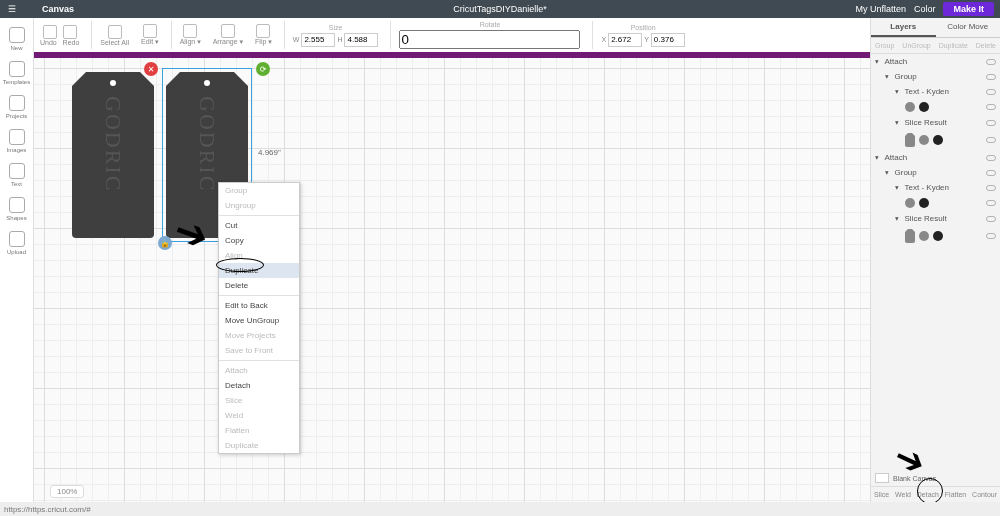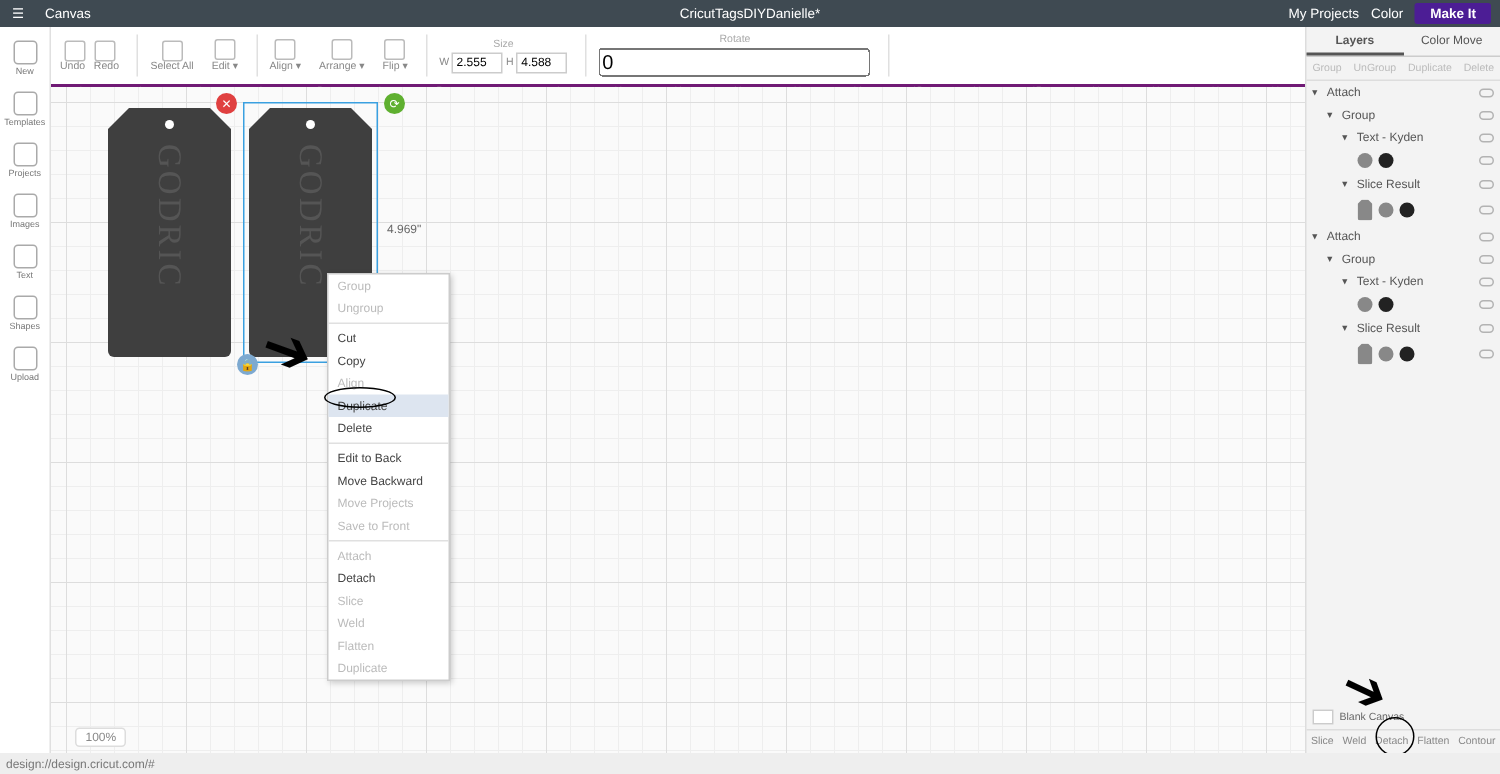--- a/index.html
+++ b/index.html
@@ -1,25 +1,25 @@
 <!DOCTYPE html>
 <html><head>
 <meta charset="utf-8">
 <style>
 * { box-sizing: border-box; margin: 0; padding: 0; font-family: Arial, sans-serif; }
 body { width: 1000px; height: 516px; overflow: hidden; background: #f5f5f5; position: relative; }
 
 .topbar { height: 18px; background: #3f4a52; color: #fff; display: flex; align-items: center; font-size: 9px; position: relative; }
 .menu-icon { width: 24px; text-align: center; cursor: pointer; }
-.topbar-title { font-weight: normal; margin-left: 6px; }
+.topbar-title { font-weight: bold; margin-left: 18px; }
 .topbar-center { position: absolute; left: 50%; transform: translateX(-50%); font-size: 9px; }
 .topbar-right { position: absolute; right: 6px; display: flex; gap: 8px; align-items: center; }
-.make-it { background: #4c1d95; padding: 2px 10px; border-radius: 2px; cursor: pointer; font-weight: bold; }
-
-.toolbar { height: 40px; background: #fff; border-bottom: 2px solid #701a75; display: flex; align-items: center; padding: 0 6px 0 36px; font-size: 7px; color: #888; }
+.make-it { background: #6d28d9; padding: 2px 10px; border-radius: 2px; cursor: pointer; font-weight: bold; }
+
+.toolbar { height: 40px; background: #fff; border-bottom: 6px solid #701a75; display: flex; align-items: center; padding: 0 6px 0 36px; font-size: 7px; color: #888; }
 .tool-group { display: flex; flex-direction: column; align-items: center; margin-right: 4px; padding: 2px 4px; }
 .tool-icon-row { display:flex; gap:6px; }
 .tic { width:14px; height:14px; border:1px solid #bbb; border-radius:2px; }
 .tool-sep { width:1px; height:28px; background:#e0e0e0; margin:0 4px; }
 .size-box input, .pos-box input { width: 34px; height: 14px; font-size: 8px; border:1px solid #ccc; padding:0 2px; }
 .size-label { font-size:7px; color:#aaa; margin-bottom:2px; }
 .field-row { display:flex; align-items:center; gap:2px; }
 
 .left-rail { position:absolute; left:0; top:18px; bottom:14px; width:34px; background:#fff; border-right:1px solid #e0e0e0; display:flex; flex-direction:column; align-items:center; padding-top:4px; }
 .rail-btn { width:28px; height:34px; display:flex; flex-direction:column; align-items:center; justify-content:center; font-size:6px; color:#777; cursor:pointer; }
@@ -84,21 +84,21 @@
 .zoom-pill { position:absolute; left:50px; bottom:18px; background:#fff; border:1px solid #ddd; border-radius:3px; padding:1px 6px; font-size:8px; color:#888; }
 </style>
 </head>
 <body>
 
 <div class="topbar">
   <div class="menu-icon">☰</div>
   <div class="topbar-title">Canvas</div>
   <div class="topbar-center">CricutTagsDIYDanielle*</div>
   <div class="topbar-right">
-    <span>My Projects</span>
+    <span>My Unflatten</span>
     <span>Color</span>
     <span class="make-it">Make It</span>
   </div>
 </div>
 
 <div class="toolbar">
   <div class="tool-group">
       <div class="tool-icon-row">
         <div class="tic"></div>
         <div class="tic"></div>
@@ -138,20 +138,29 @@
     </div>
   </div>
   <div class="tool-sep"></div>
   <div class="tool-group">
     <div class="size-label">Rotate</div>
     <div class="field-row">
         <input value="0" style="">
       </div>
   </div>
   <div class="tool-sep"></div>
+  <div class="tool-group pos-box">
+    <div class="size-label">Position</div>
+    <div class="field-row">
+      <span>X</span>
+        <input value="2.672" style="">
+      <span>Y</span>
+        <input value="0.376" style="">
+    </div>
+  </div>
 </div>
 
 <div class="left-rail">
   <div class="rail-btn">
       <div class="ri"></div>
       <span>New</span>
     </div>
   <div class="rail-btn">
       <div class="ri"></div>
       <span>Templates</span>
@@ -238,21 +247,21 @@
   <div class="disabled">Group</div>
   <div class="disabled">Ungroup</div>
   <div class="sep"></div>
   <div>Cut</div>
   <div>Copy</div>
   <div class="disabled">Align</div>
   <div class="hl">Duplicate</div>
   <div>Delete</div>
   <div class="sep"></div>
   <div>Edit to Back</div>
-  <div>Move Backward</div>
+  <div>Move UnGroup</div>
   <div class="disabled">Move Projects</div>
   <div class="disabled">Save to Front</div>
   <div class="sep"></div>
   <div class="disabled">Attach</div>
   <div>Detach</div>
   <div class="disabled">Slice</div>
   <div class="disabled">Weld</div>
   <div class="disabled">Flatten</div>
   <div class="disabled">Duplicate</div>
 </div>
@@ -345,14 +354,14 @@
     <span>Weld</span>
     <span>Detach</span>
     <span>Flatten</span>
     <span>Contour</span>
   </div>
 </div>
 <div class="detach-outline" style="right:57px; bottom:12px;"></div>
 <div class="arrow2">➔</div>
 
 <div class="statusbar">
-  <span>design://design.cricut.com/#</span>
+  <span>https://https.cricut.com/#</span>
 </div>
 
 </body></html>

